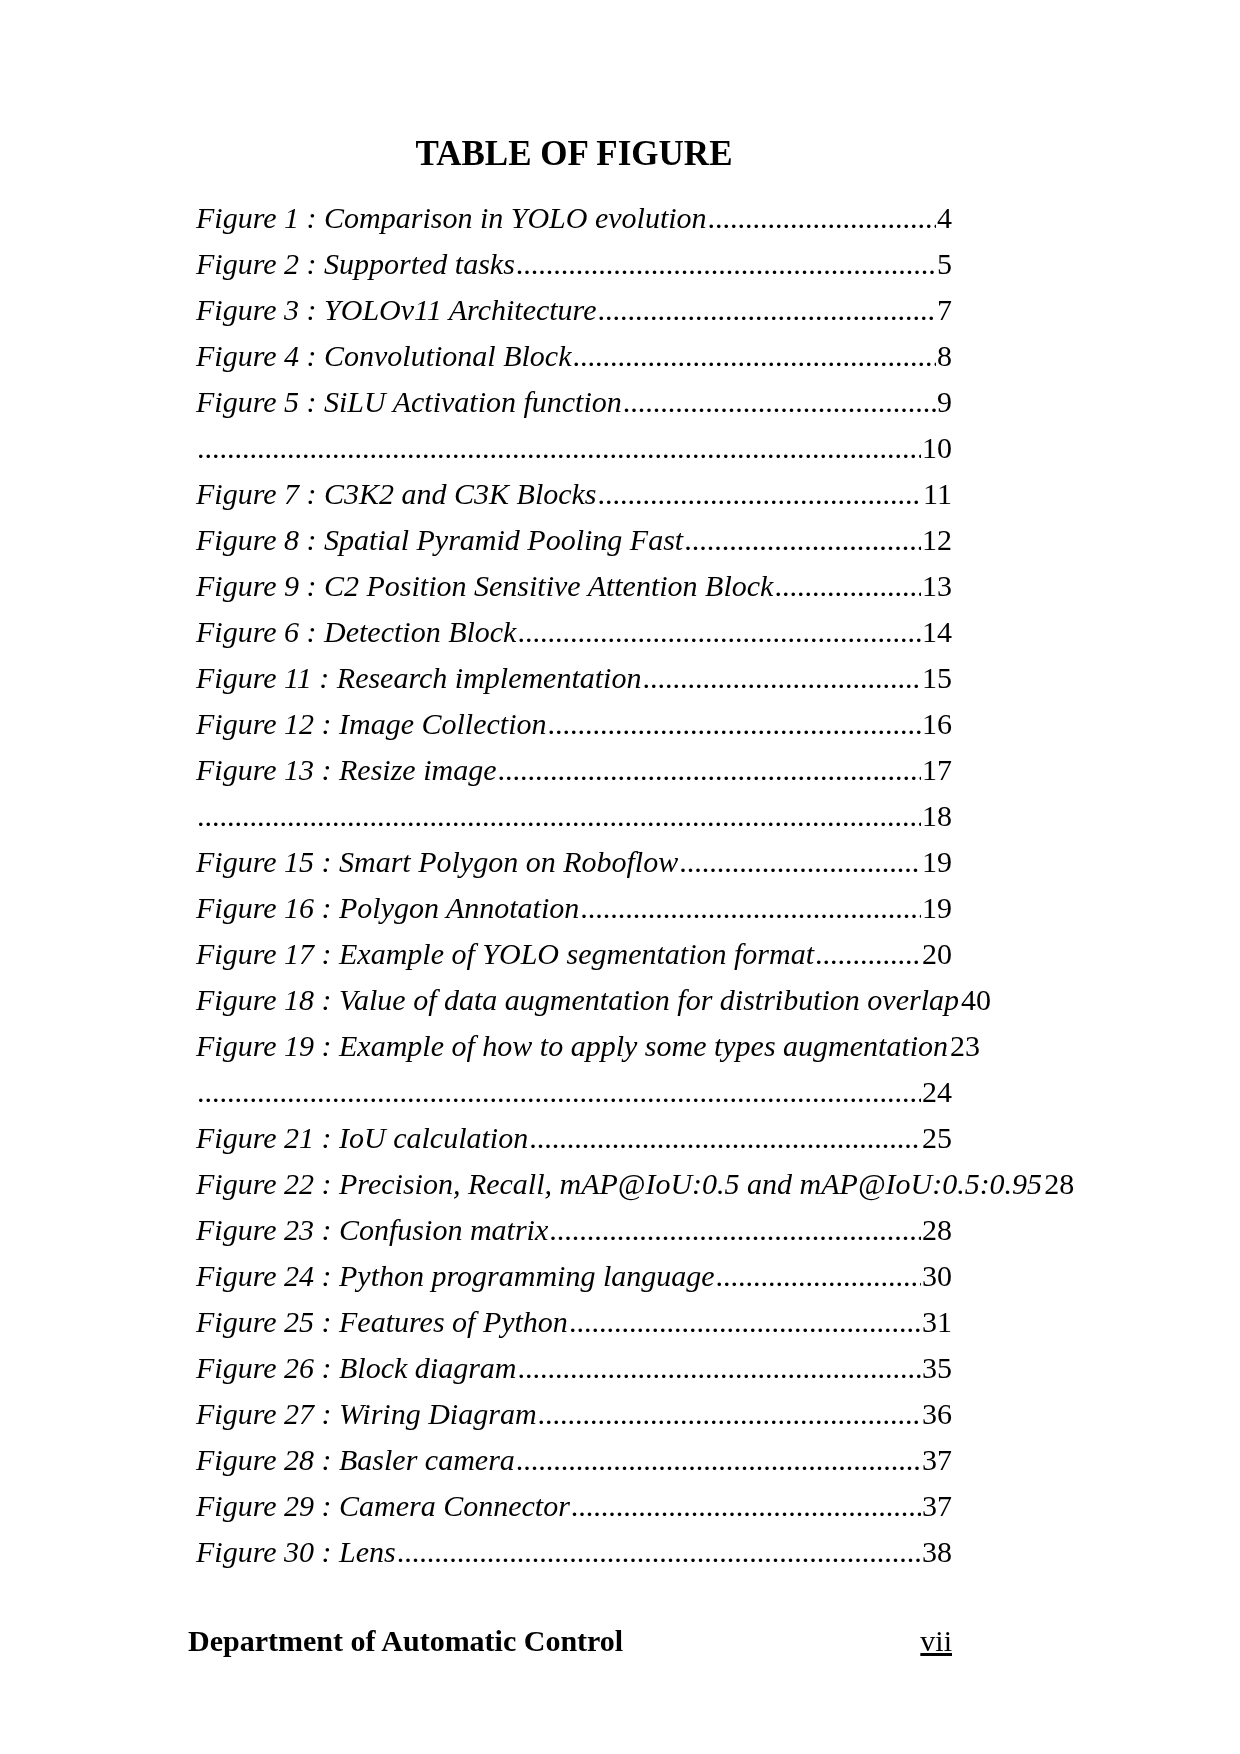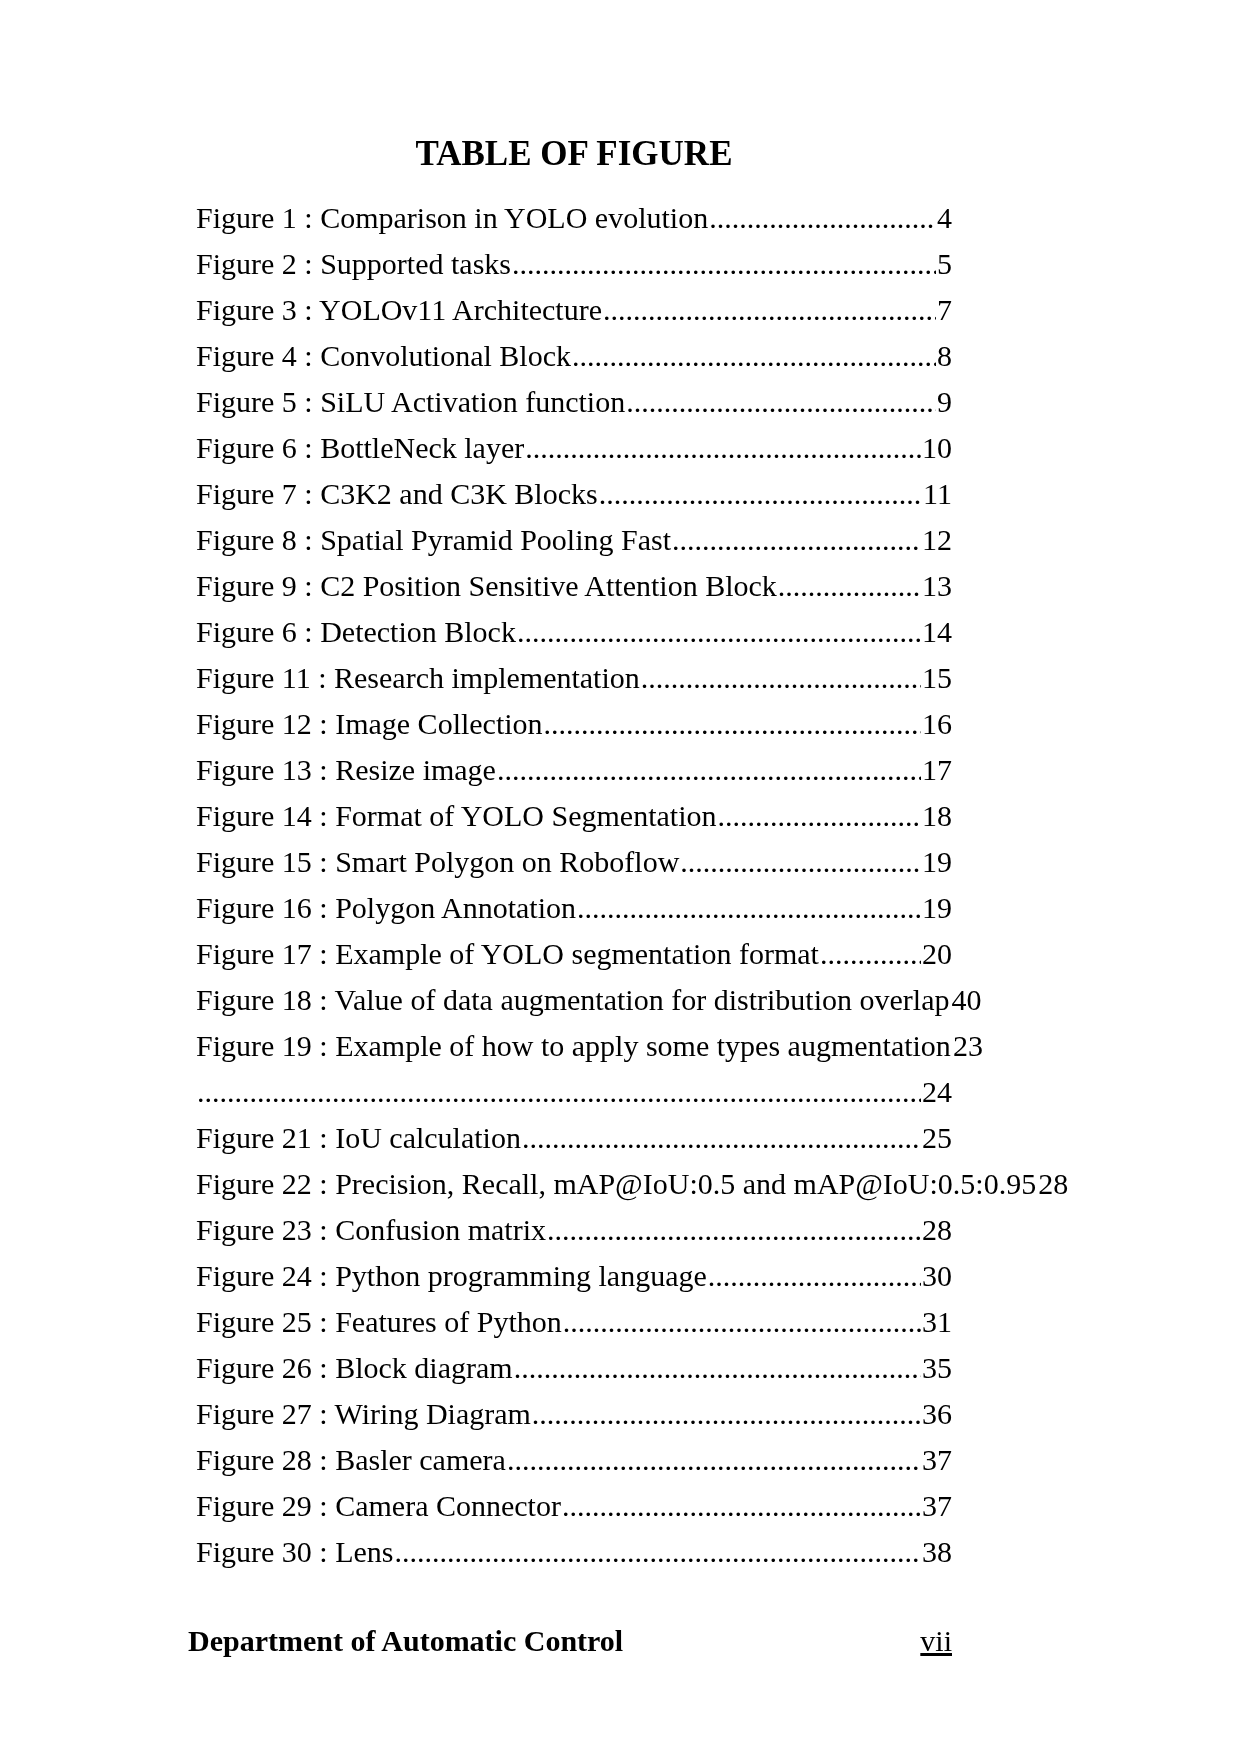--- a/index.html
+++ b/index.html
@@ -32,20 +32,21 @@
   .entry {
     display: flex;
     align-items: baseline;
     height: 46px;
     line-height: 46px;
     font-size: 30px;
     white-space: nowrap;
   }
   .entry .label {
     flex: 0 0 auto;
+    font-style: italic;
   }
   .entry .dots {
     flex: 1 1 auto;
     min-width: 0;
     overflow: hidden;
     white-space: nowrap;
     margin: 0 1px;
   }
   .entry .pageno {
     flex: 0 0 auto;
@@ -101,21 +102,20 @@
       <span class="pageno">8</span>
     </div>
 
     <div class="entry">
       <span class="label">Figure 5 : SiLU Activation function</span>
       <span class="dots">................................................................................................................................................................</span>
       <span class="pageno">9</span>
     </div>
 
     <div class="entry">
-      <span class="label">Figure 6 : BottleNeck layer</span>
       <span class="dots">................................................................................................................................................................</span>
       <span class="pageno">10</span>
     </div>
 
     <div class="entry">
       <span class="label">Figure 7 : C3K2 and C3K Blocks</span>
       <span class="dots">................................................................................................................................................................</span>
       <span class="pageno">11</span>
     </div>
 
@@ -149,21 +149,20 @@
       <span class="pageno">16</span>
     </div>
 
     <div class="entry">
       <span class="label">Figure 13 : Resize image</span>
       <span class="dots">................................................................................................................................................................</span>
       <span class="pageno">17</span>
     </div>
 
     <div class="entry">
-      <span class="label">Figure 14 : Format of YOLO Segmentation</span>
       <span class="dots">................................................................................................................................................................</span>
       <span class="pageno">18</span>
     </div>
 
     <div class="entry">
       <span class="label">Figure 15 : Smart Polygon on Roboflow</span>
       <span class="dots">................................................................................................................................................................</span>
       <span class="pageno">19</span>
     </div>
 

